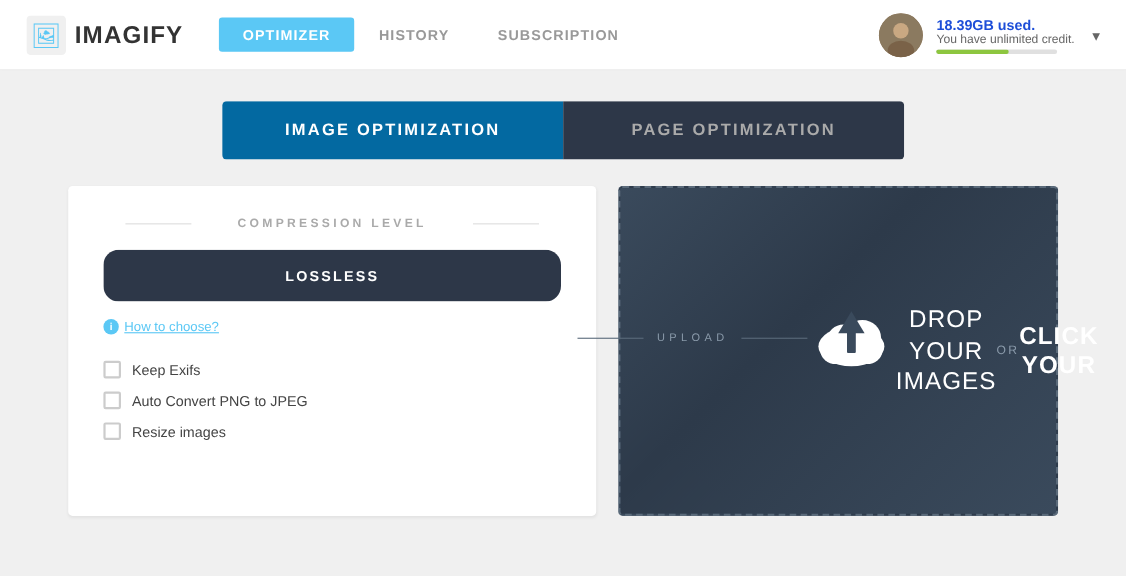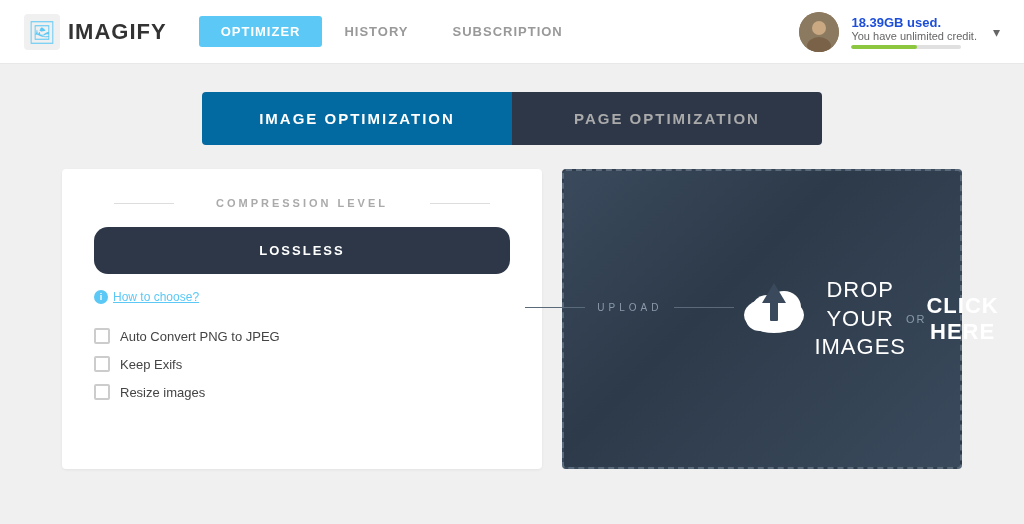--- a/index.html
+++ b/index.html
@@ -386,25 +386,25 @@
       </div>
 
       <div class="how-to-link">
         <span class="info-icon">i</span>
         <span>How to choose?</span>
       </div>
 
 
       <div class="checkbox-item">
         <div class="checkbox-box"></div>
-        <span>Auto Convert PNG to JPEG</span>
+        <span>Keep Exifs</span>
       </div>
       <div class="checkbox-item">
         <div class="checkbox-box"></div>
-        <span>Keep Exifs</span>
+        <span>Auto Convert PNG to JPEG</span>
       </div>
       <div class="checkbox-item">
         <div class="checkbox-box"></div>
         <span>Resize images</span>
       </div>
     </div>
 
     <div class="right-panel">
       <div class="upload-label">UPLOAD</div>
 
@@ -417,17 +417,17 @@
           <ellipse cx="33" cy="36" rx="15" ry="14" fill="white"></ellipse>
           <ellipse cx="50" cy="34" rx="17" ry="16" fill="white"></ellipse>
 
           <rect x="36" y="28" width="8" height="20" rx="1" fill="#3a4a5c"></rect>
           <polygon points="40,10 28,30 52,30" fill="#3a4a5c"></polygon>
         </svg>
       </div>
 
       <div class="drop-text">DROP YOUR IMAGES</div>
       <div class="or-text">OR</div>
-      <div class="click-text">CLICK HERE</div>
+      <div class="click-text">CLICK YOUR</div>
     </div>
 
   </div>
 </main>
 
 </body></html>

